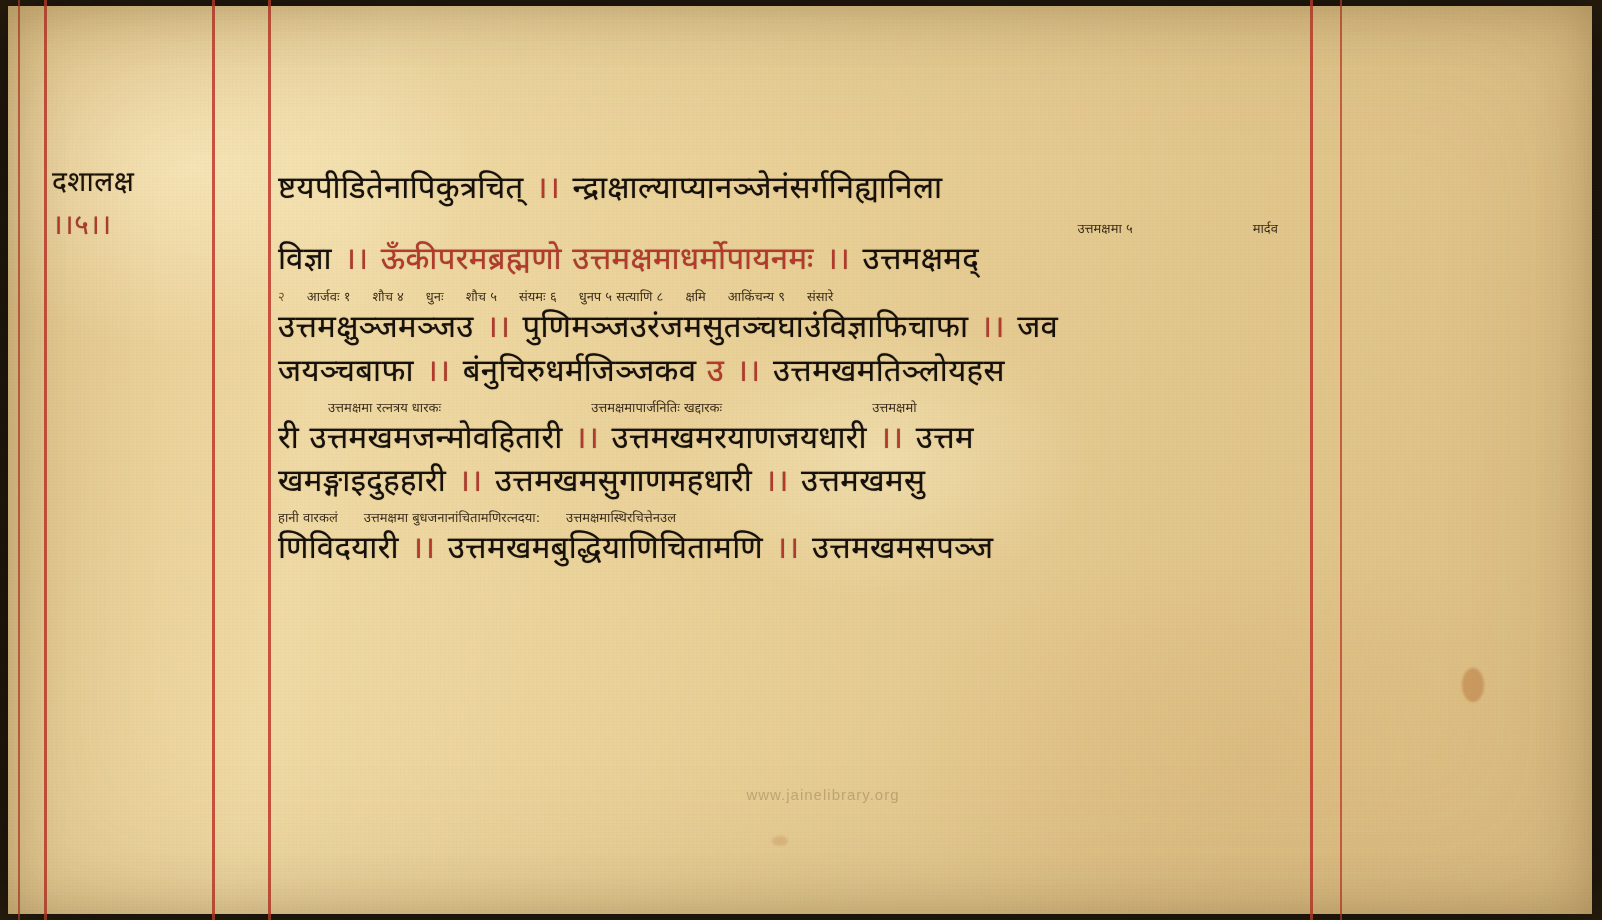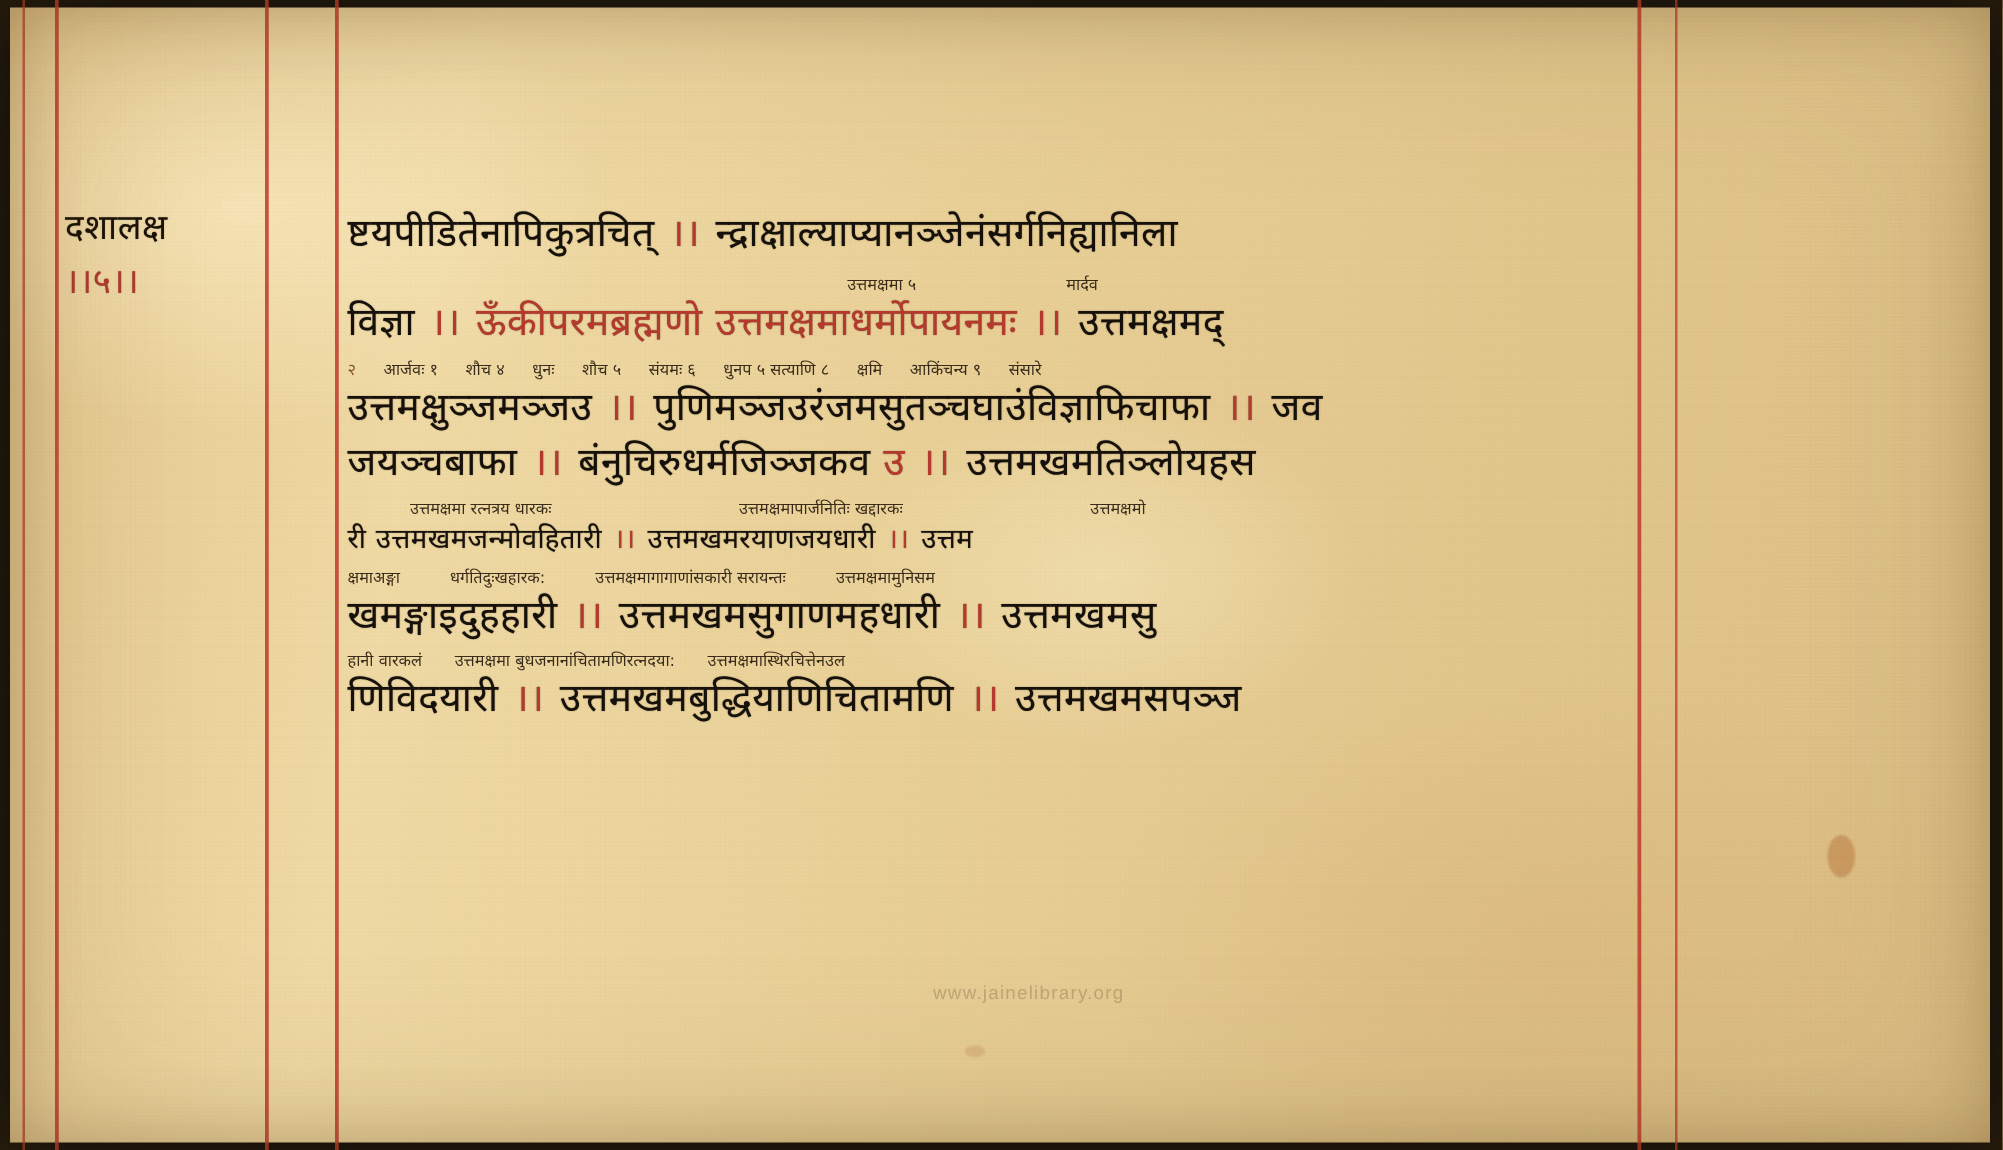--- a/index.html
+++ b/index.html
@@ -154,21 +154,21 @@
 
   <div id="text-block">
 
 
     <div class="line main-line" style="margin-top:18px;font-size:31px;">
       <span>ष्टयपीडितेनापिकुत्रचित्</span>
       <span class="danda">।।</span>
       <span>न्द्राक्षाल्याप्यानञ्जेनंसर्गनिह्यानिला</span>
     </div>
 
-    <div class="gloss-row" style="margin-top:14px;justify-content:center;gap:120px;padding-right:30px;">
+    <div class="gloss-row" style="margin-top:14px;justify-content:flex-end;gap:120px;padding-right:30px;">
       <span class="g">उत्तमक्षमा ५</span>
       <span class="g">मार्दव</span>
     </div>
 
     <div class="line main-line" style="font-size:31px;">
       <span>विज्ञा</span>
       <span class="danda">।।</span>
       <span class="rubric">ऊँकीपरमब्रह्मणो</span>
       <span class="rubric">उत्तमक्षमाधर्मोपायनमः</span>
       <span class="danda">।।</span>
@@ -205,35 +205,29 @@
       <span class="danda">।।</span>
       <span>उत्तमखमतिञ्लोयहस</span>
     </div>
 
     <div class="gloss-row" style="margin-top:10px;gap:150px;padding-left:50px;">
       <span class="g">उत्तमक्षमा रत्नत्रय धारकः</span>
       <span class="g">उत्तमक्षमापार्जनितिः खद्दारकः</span>
       <span class="g">उत्तमक्षमो</span>
     </div>
 
-    <div class="line main-line" style="font-size:22px;">
+    <div class="line main-line" style="font-size:31px;">
       <span>री</span>
       <span>उत्तमखमजन्मोवहितारी</span>
       <span class="danda">।।</span>
       <span>उत्तमखमरयाणजयधारी</span>
       <span class="danda">।।</span>
       <span>उत्तम</span>
     </div>
 
-    <div class="gloss-row" style="margin-top:10px;gap:40px;">
-      <span class="g">क्षमाअङ्गा</span>
-      <span class="g">धर्गतिदुःखहारक:</span>
-      <span class="g">उत्तमक्षमागागाणांसकारी सरायन्तः</span>
-      <span class="g">उत्तमक्षमामुनिसम</span>
-    </div>
 
     <div class="line main-line" style="font-size:31px;">
       <span>खमङ्गाइदुहहारी</span>
       <span class="danda">।।</span>
       <span>उत्तमखमसुगाणमहधारी</span>
       <span class="danda">।।</span>
       <span>उत्तमखमसु</span>
     </div>
 
     <div class="gloss-row" style="margin-top:10px;">

